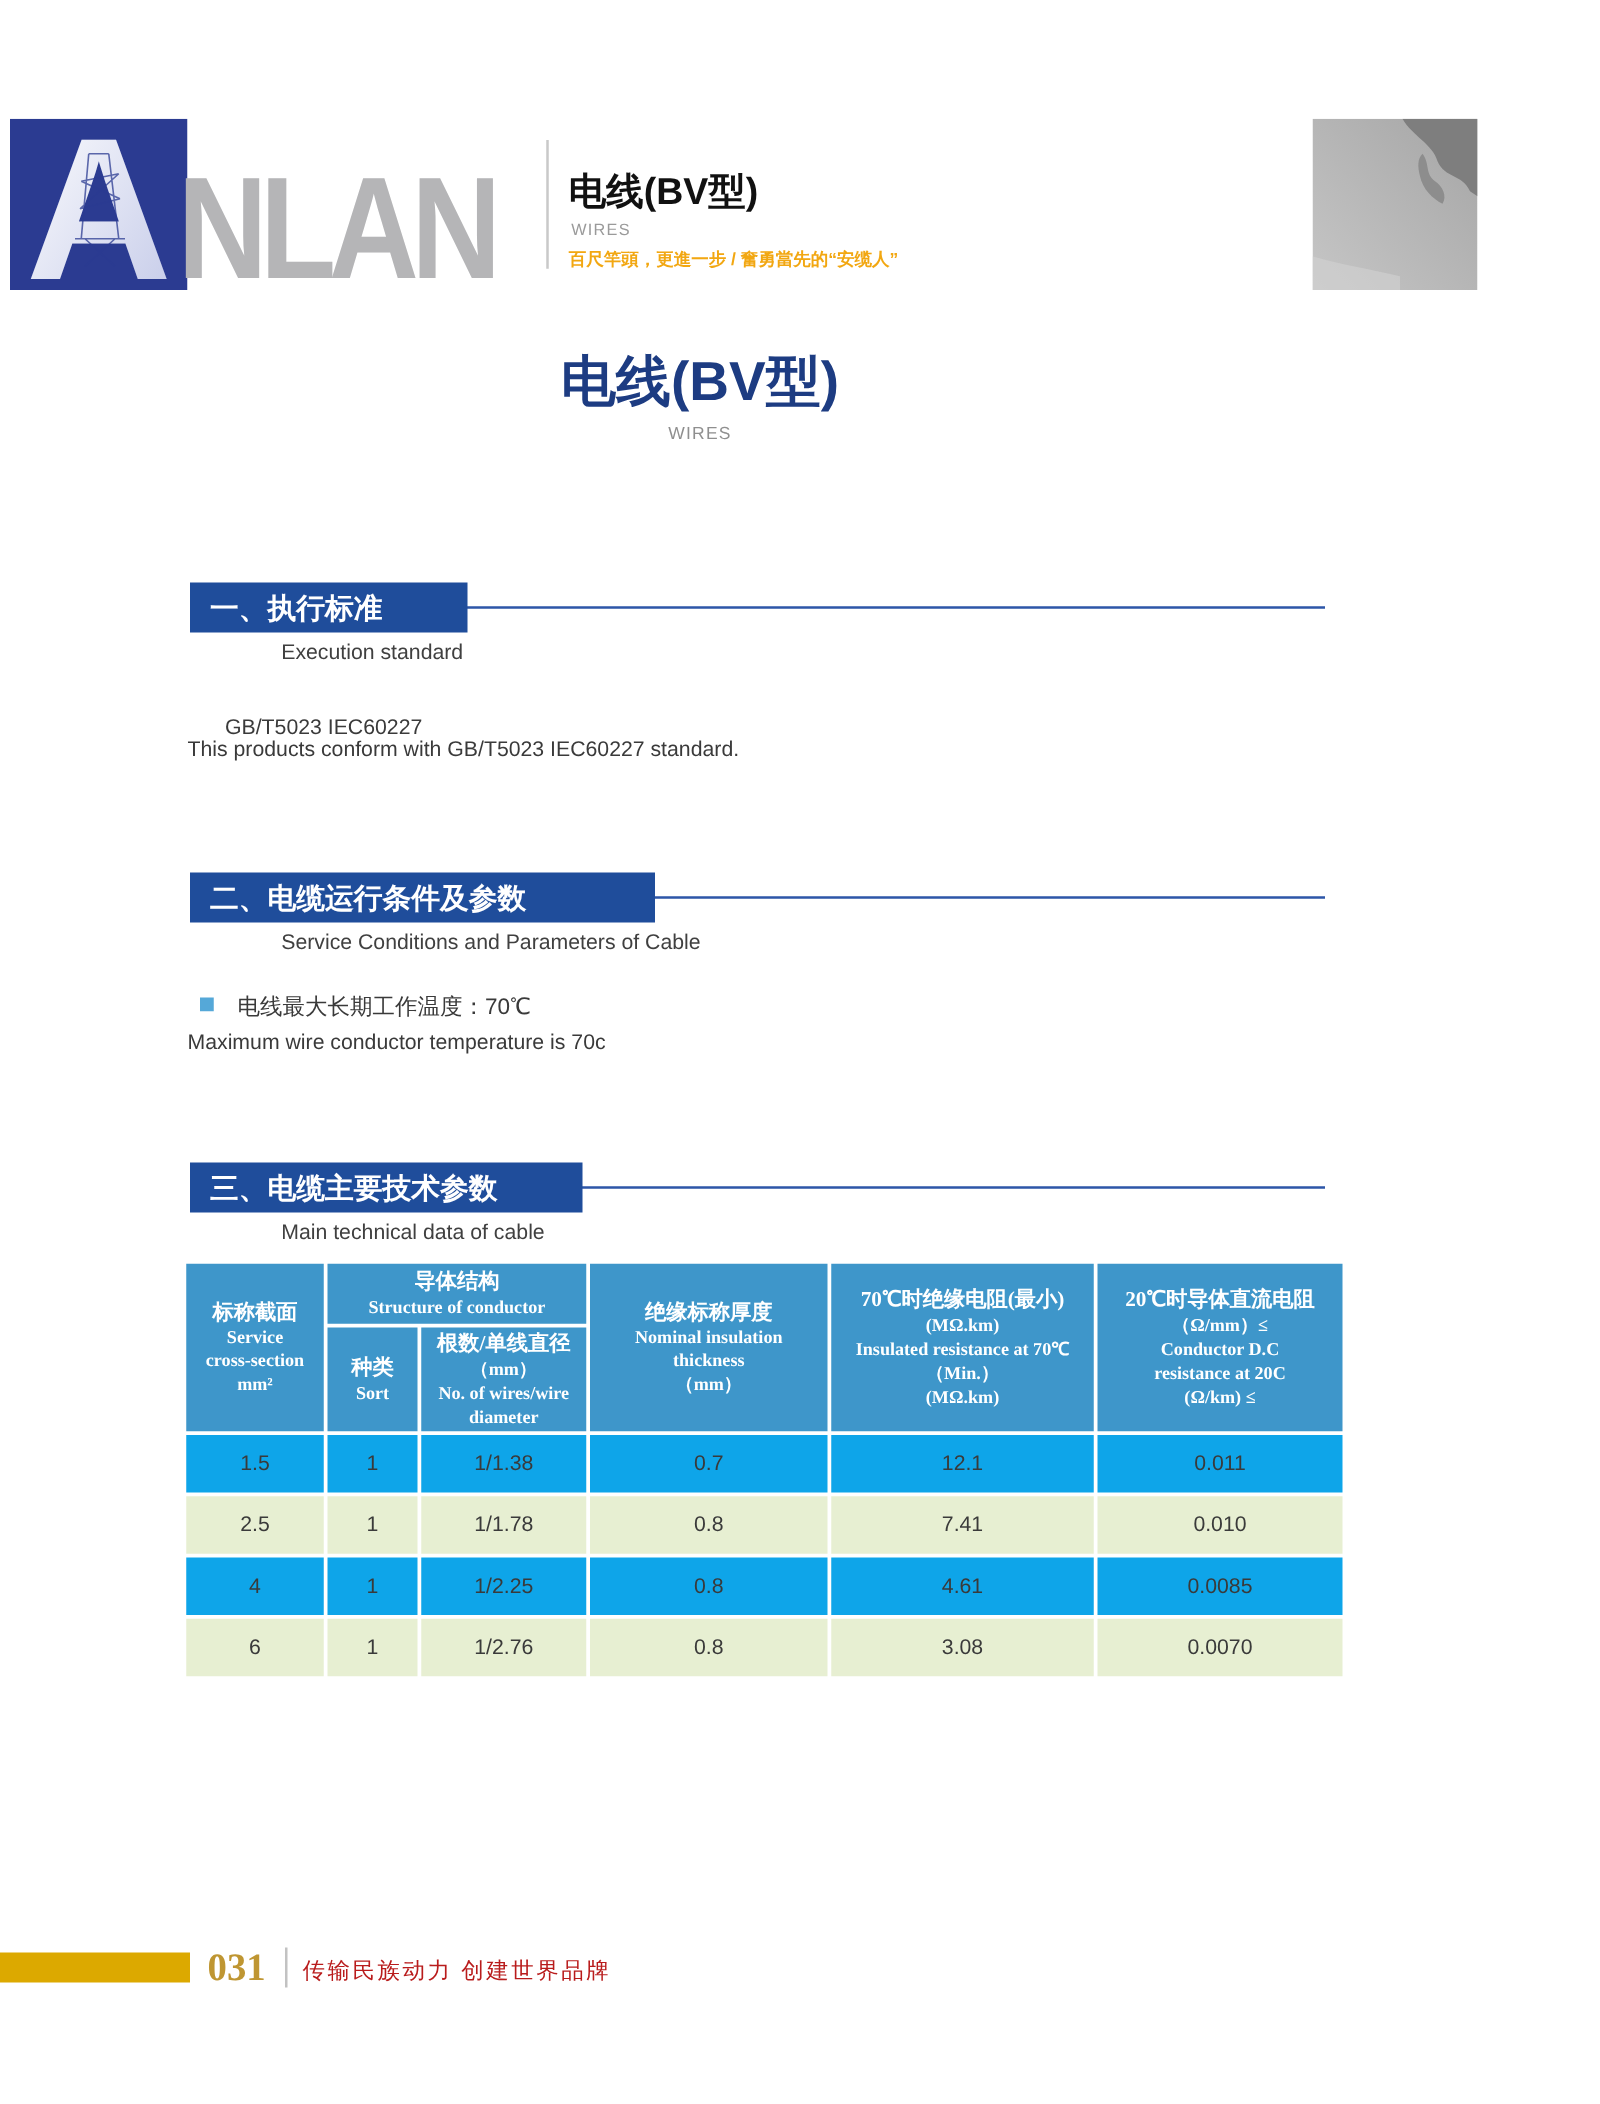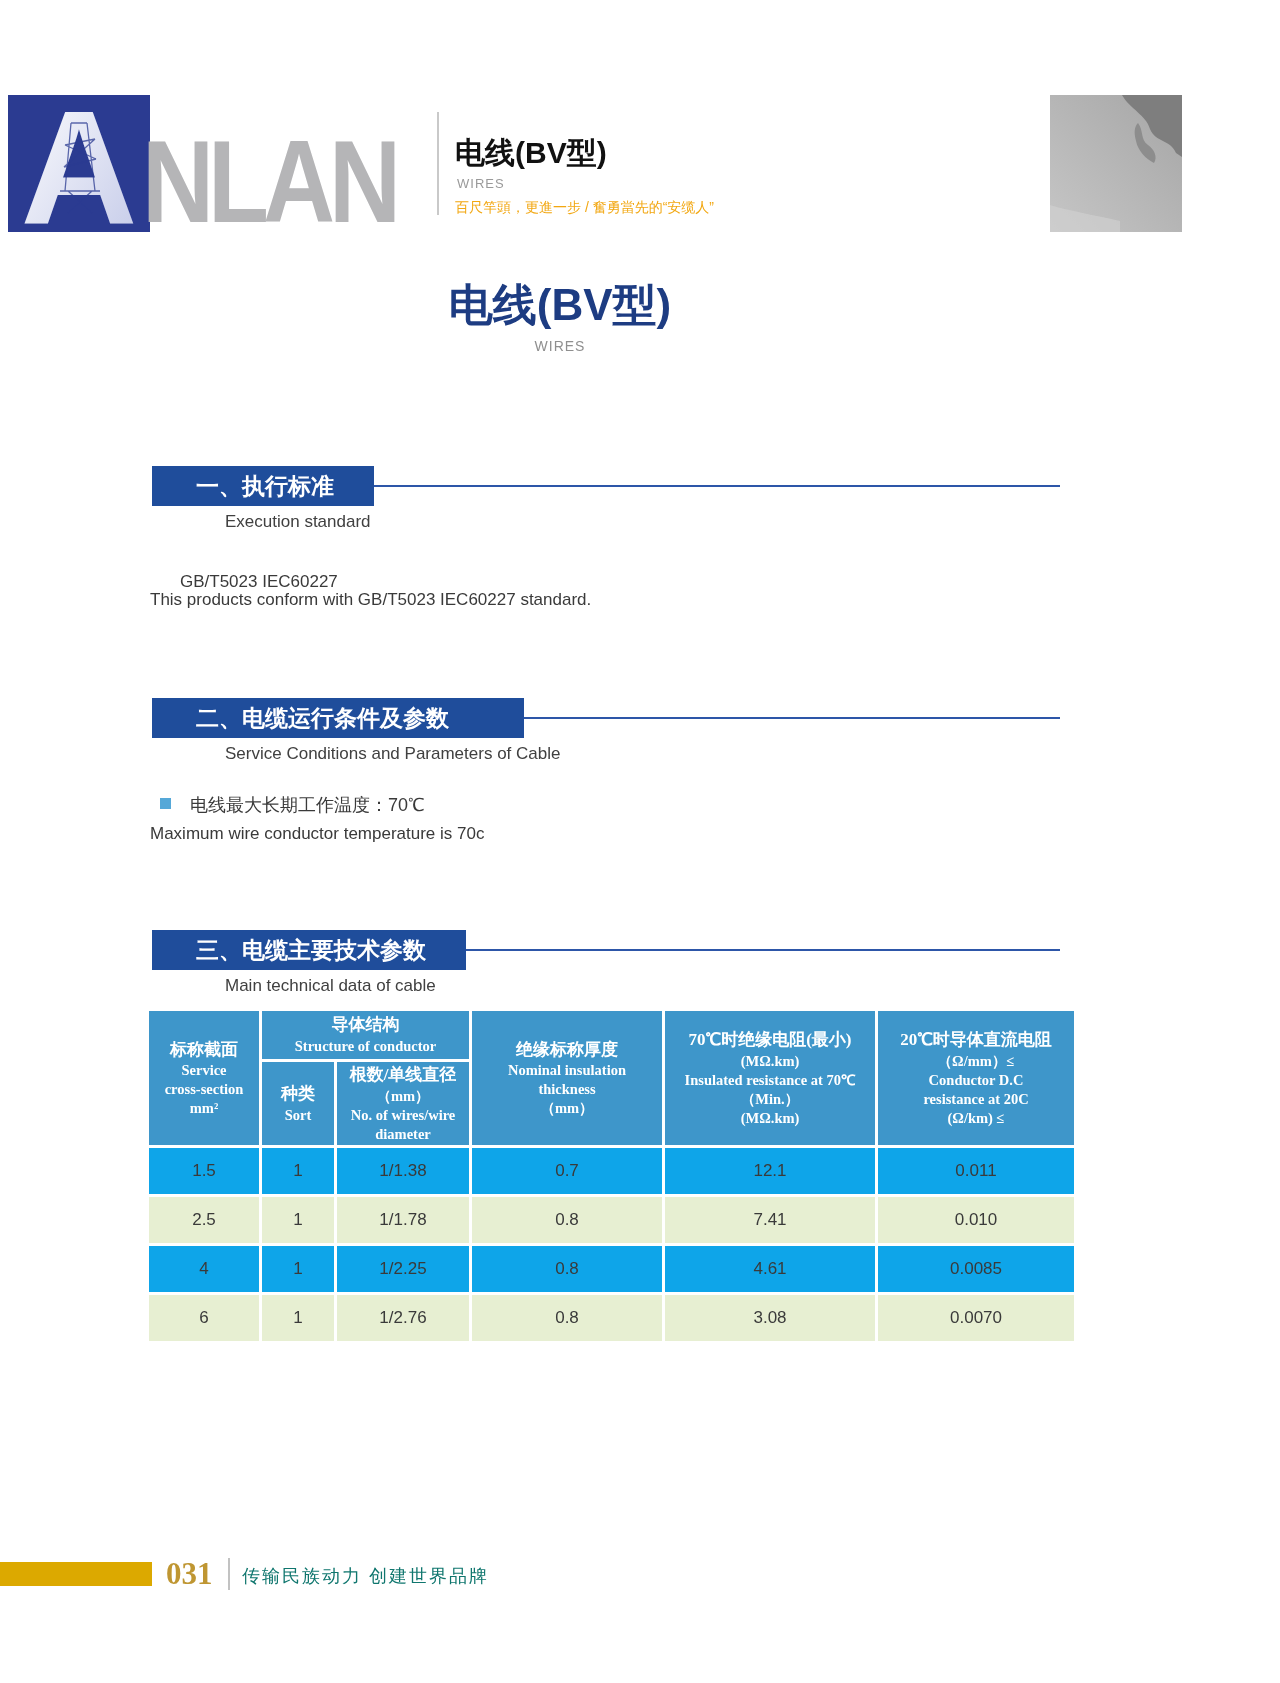--- a/index.html
+++ b/index.html
@@ -8,32 +8,32 @@
   .abs{position:absolute;}
   .pre{white-space:pre-line;}
 
   
   .logo-box{left:8px;top:95px;width:142px;height:137px;}
   .nlan{left:142px;top:136px;font-size:116px;font-weight:bold;color:#b5b5b7;
         letter-spacing:-7px;line-height:0.8;transform:scaleX(.86);transform-origin:left top;}
   .hdr-divider{left:437px;top:112px;width:2px;height:103px;background:#c9c9c9;}
   .hdr-title{left:455px;top:133px;font-size:30px;font-weight:bold;color:#111;}
   .hdr-sub{left:457px;top:176px;font-size:13px;color:#9a9a9a;letter-spacing:1px;}
-  .hdr-tagline{left:455px;top:199px;font-size:14px;font-weight:normal;color:#f2a711;}
+  .hdr-tagline{left:455px;top:199px;font-size:14px;font-weight:bold;color:#f2a711;}
   .hdr-photo{left:1050px;top:95px;width:132px;height:137px;}
 
   
   .main-title{left:150px;top:276px;width:820px;text-align:center;font-size:44px;
               font-weight:bold;color:#1d3c82;}
   .main-sub{left:150px;top:338px;width:820px;text-align:center;font-size:14px;
             color:#8f8f8f;letter-spacing:1px;}
 
   
   .sec-box{height:40px;background:#1f4d9b;color:#fff;font-size:23px;font-weight:bold;
-           line-height:40px;padding-left:44px;box-sizing:border-box;z-index:2;}
+           line-height:40px;padding-left:16px;box-sizing:border-box;z-index:2;}
   .sec-line{height:2px;background:#2d56a8;z-index:1;}
   .sec-en{font-size:17px;color:#404040;}
   .body-line{font-size:17px;color:#3a3a3a;}
 
   .bullet-sq{width:11px;height:11px;background:#55a8d8;}
 
   
   .tech-table{position:absolute;left:146px;top:1008px;border-collapse:separate;
               border-spacing:3px;background:#fff;table-layout:fixed;}
   .tech-table td{text-align:center;vertical-align:middle;padding:2px 4px;box-sizing:border-box;}
@@ -42,21 +42,21 @@
   .th .en{display:block;font-size:14.5px;line-height:1.3;white-space:pre-line;}
   .row-blue{background:#0ea5e9;}
   .row-green{background:#e7efd2;}
   .data-cell{font-size:17px;color:#3a3a3a;height:46px;}
 
   
   .foot-bar{left:0;top:1562px;width:152px;height:24px;background:#dca900;}
   .foot-num{left:166px;top:1556px;font-family:"Liberation Serif",serif;font-weight:bold;
             font-size:31px;color:#bf9632;}
   .foot-divider{left:228px;top:1558px;width:2px;height:32px;background:#c2c2c2;}
-  .foot-slogan{left:242px;top:1564px;font-size:18px;color:#0f766e;letter-spacing:2px;}
+  .foot-slogan{left:242px;top:1564px;font-size:18px;color:#b91c1c;letter-spacing:2px;}
 </style>
 </head>
 <body>
 
 <div class="page">
 
   <div class="abs logo-box">
     <svg width="142" height="137" viewBox="0 0 142 137">
       <defs>
         <linearGradient id="agrad" x1="0" y1="0" x2="1" y2="1">

